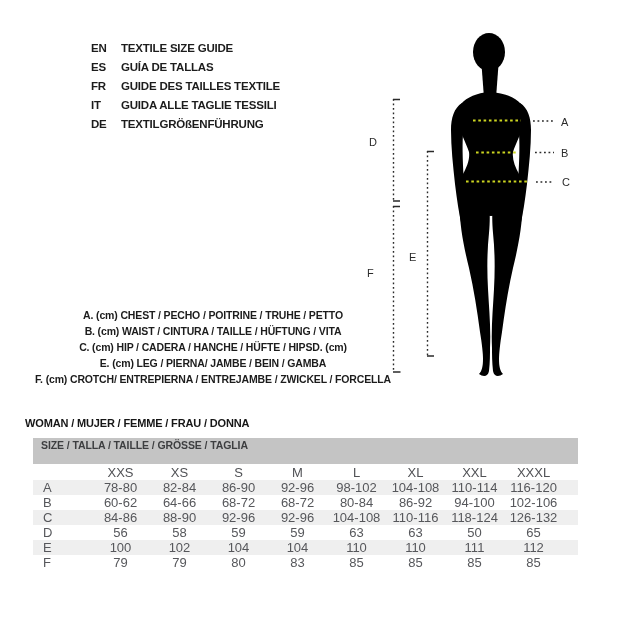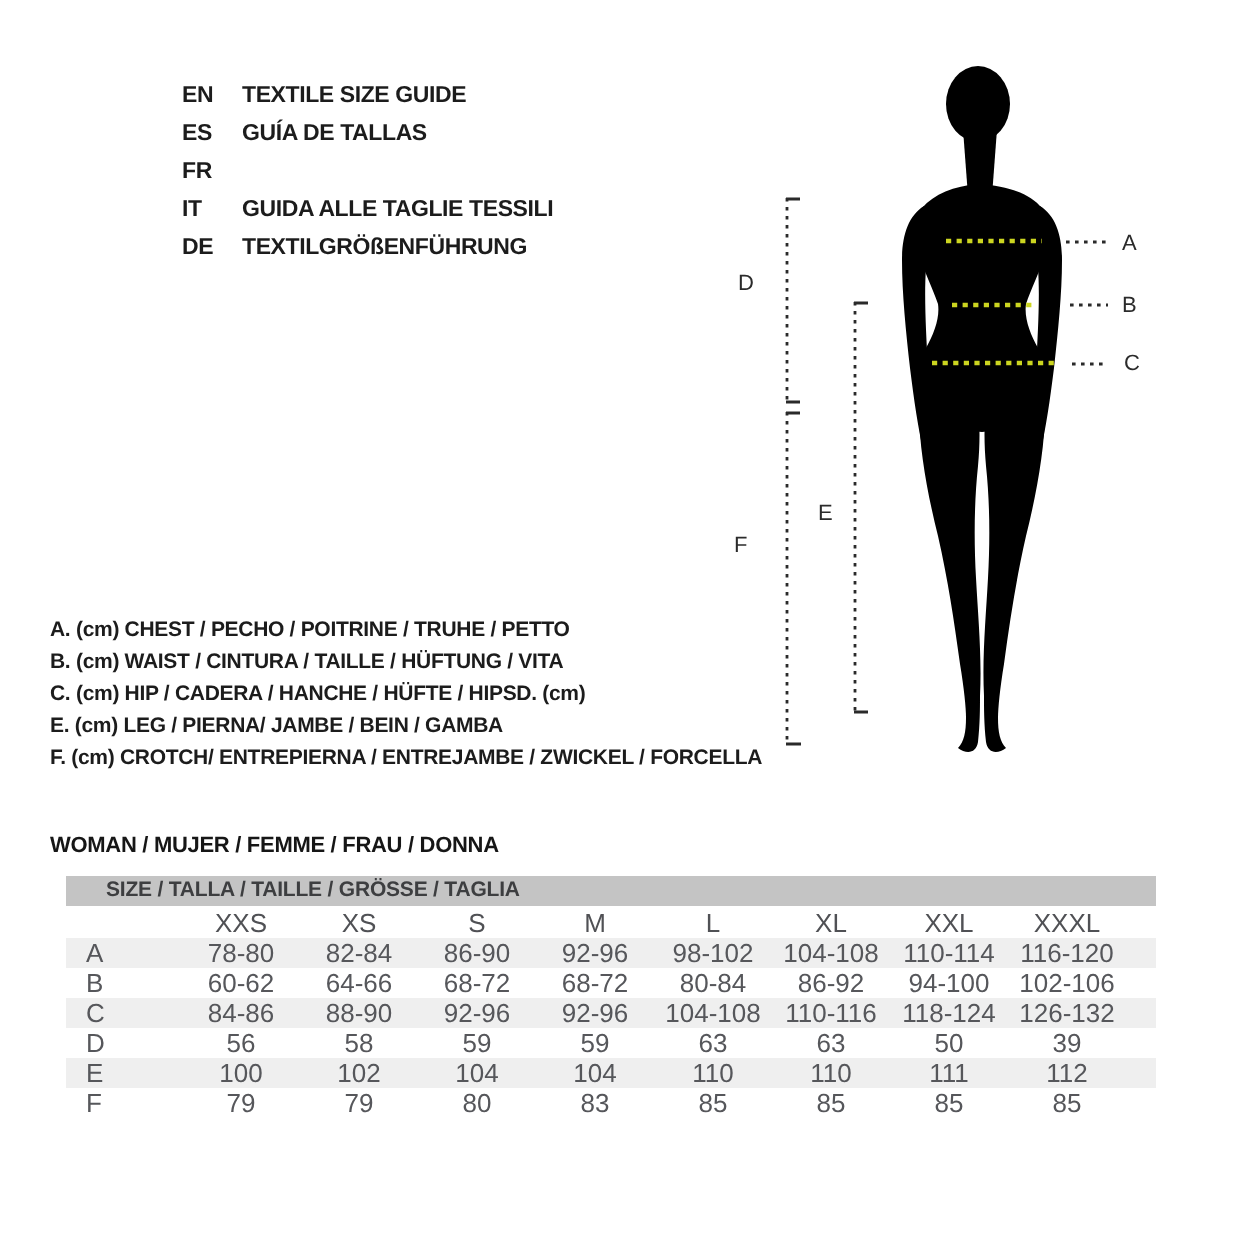--- a/index.html
+++ b/index.html
@@ -8,32 +8,32 @@
     font-family:"Liberation Sans", sans-serif; color:#161616; overflow:hidden;
   }
 
   
   .lang-block { position:absolute; left:48px; top:38px; }
   .lang-row { display:flex; height:19px; align-items:center;
               font-size:11.5px; letter-spacing:-0.2px; font-weight:bold; color:#1c1c1c; }
   .lang-code { width:30px; flex:0 0 30px;padding-left:43px; }
 
   
-  .measure-block { position:absolute; left:25px; top:307px; }
+  .measure-block { position:absolute; left:35px; top:307px;text-align:center; }
   .measure-row { height:16px; line-height:16px; font-size:10.5px;
                  letter-spacing:-0.15px; font-weight:bold; color:#1c1c1c; }
 
   
   .gender-line { position:absolute; left:25px; top:417px; font-size:11px;
                  font-weight:bold; letter-spacing:-0.15px; color:#161616; }
 
   
   .size-table-wrap { position:absolute; left:33px; top:438px; width:545px; }
-  .table-header-bar { height:15px; line-height:15px; background:#c4c4c4;
-                      padding-left:20px; font-size:10.5px; letter-spacing:-0.1px;
+  .table-header-bar { height:26px; line-height:15px; background:#c4c4c4;
+                      padding-left:8px; font-size:10.5px; letter-spacing:-0.1px;
                       color:#3d3e40; font-weight:bold; }
   table.size-table { border-collapse:collapse; table-layout:fixed; width:545px;
                      font-size:13px; color:#56575b; }
   table.size-table td { padding:0; text-align:center; overflow:hidden; white-space:nowrap; }
   tr.size-head-row { height:16px; }
   tr.size-head-row td { color:#505155; }
   tr.data-row { height:15px; }
   tbody tr.data-row:nth-child(odd) { background:#efefef; }
   td.row-label { text-align:left !important; padding-left:10px !important; }
 
@@ -57,20 +57,21 @@
     <div class="lang-row">
       <span class="lang-code">EN</span>
       <span class="lang-text">TEXTILE SIZE GUIDE</span>
     </div>
     <div class="lang-row">
       <span class="lang-code">ES</span>
       <span class="lang-text">GUÍA DE TALLAS</span>
     </div>
     <div class="lang-row">
       <span class="lang-code">FR</span>
+      <span class="lang-text">GUIDE DES TAILLES TEXTILE</span>
     </div>
     <div class="lang-row">
       <span class="lang-code">IT</span>
       <span class="lang-text">GUIDA ALLE TAGLIE TESSILI</span>
     </div>
     <div class="lang-row">
       <span class="lang-code">DE</span>
       <span class="lang-text">TEXTILGRÖßENFÜHRUNG</span>
     </div>
   </div>
@@ -208,21 +209,21 @@
         </tr>
         <tr class="data-row">
           <td class="row-label">D</td>
           <td>56</td>
           <td>58</td>
           <td>59</td>
           <td>59</td>
           <td>63</td>
           <td>63</td>
           <td>50</td>
-          <td>39</td>
+          <td>65</td>
           <td></td>
         </tr>
         <tr class="data-row">
           <td class="row-label">E</td>
           <td>100</td>
           <td>102</td>
           <td>104</td>
           <td>104</td>
           <td>110</td>
           <td>110</td>

